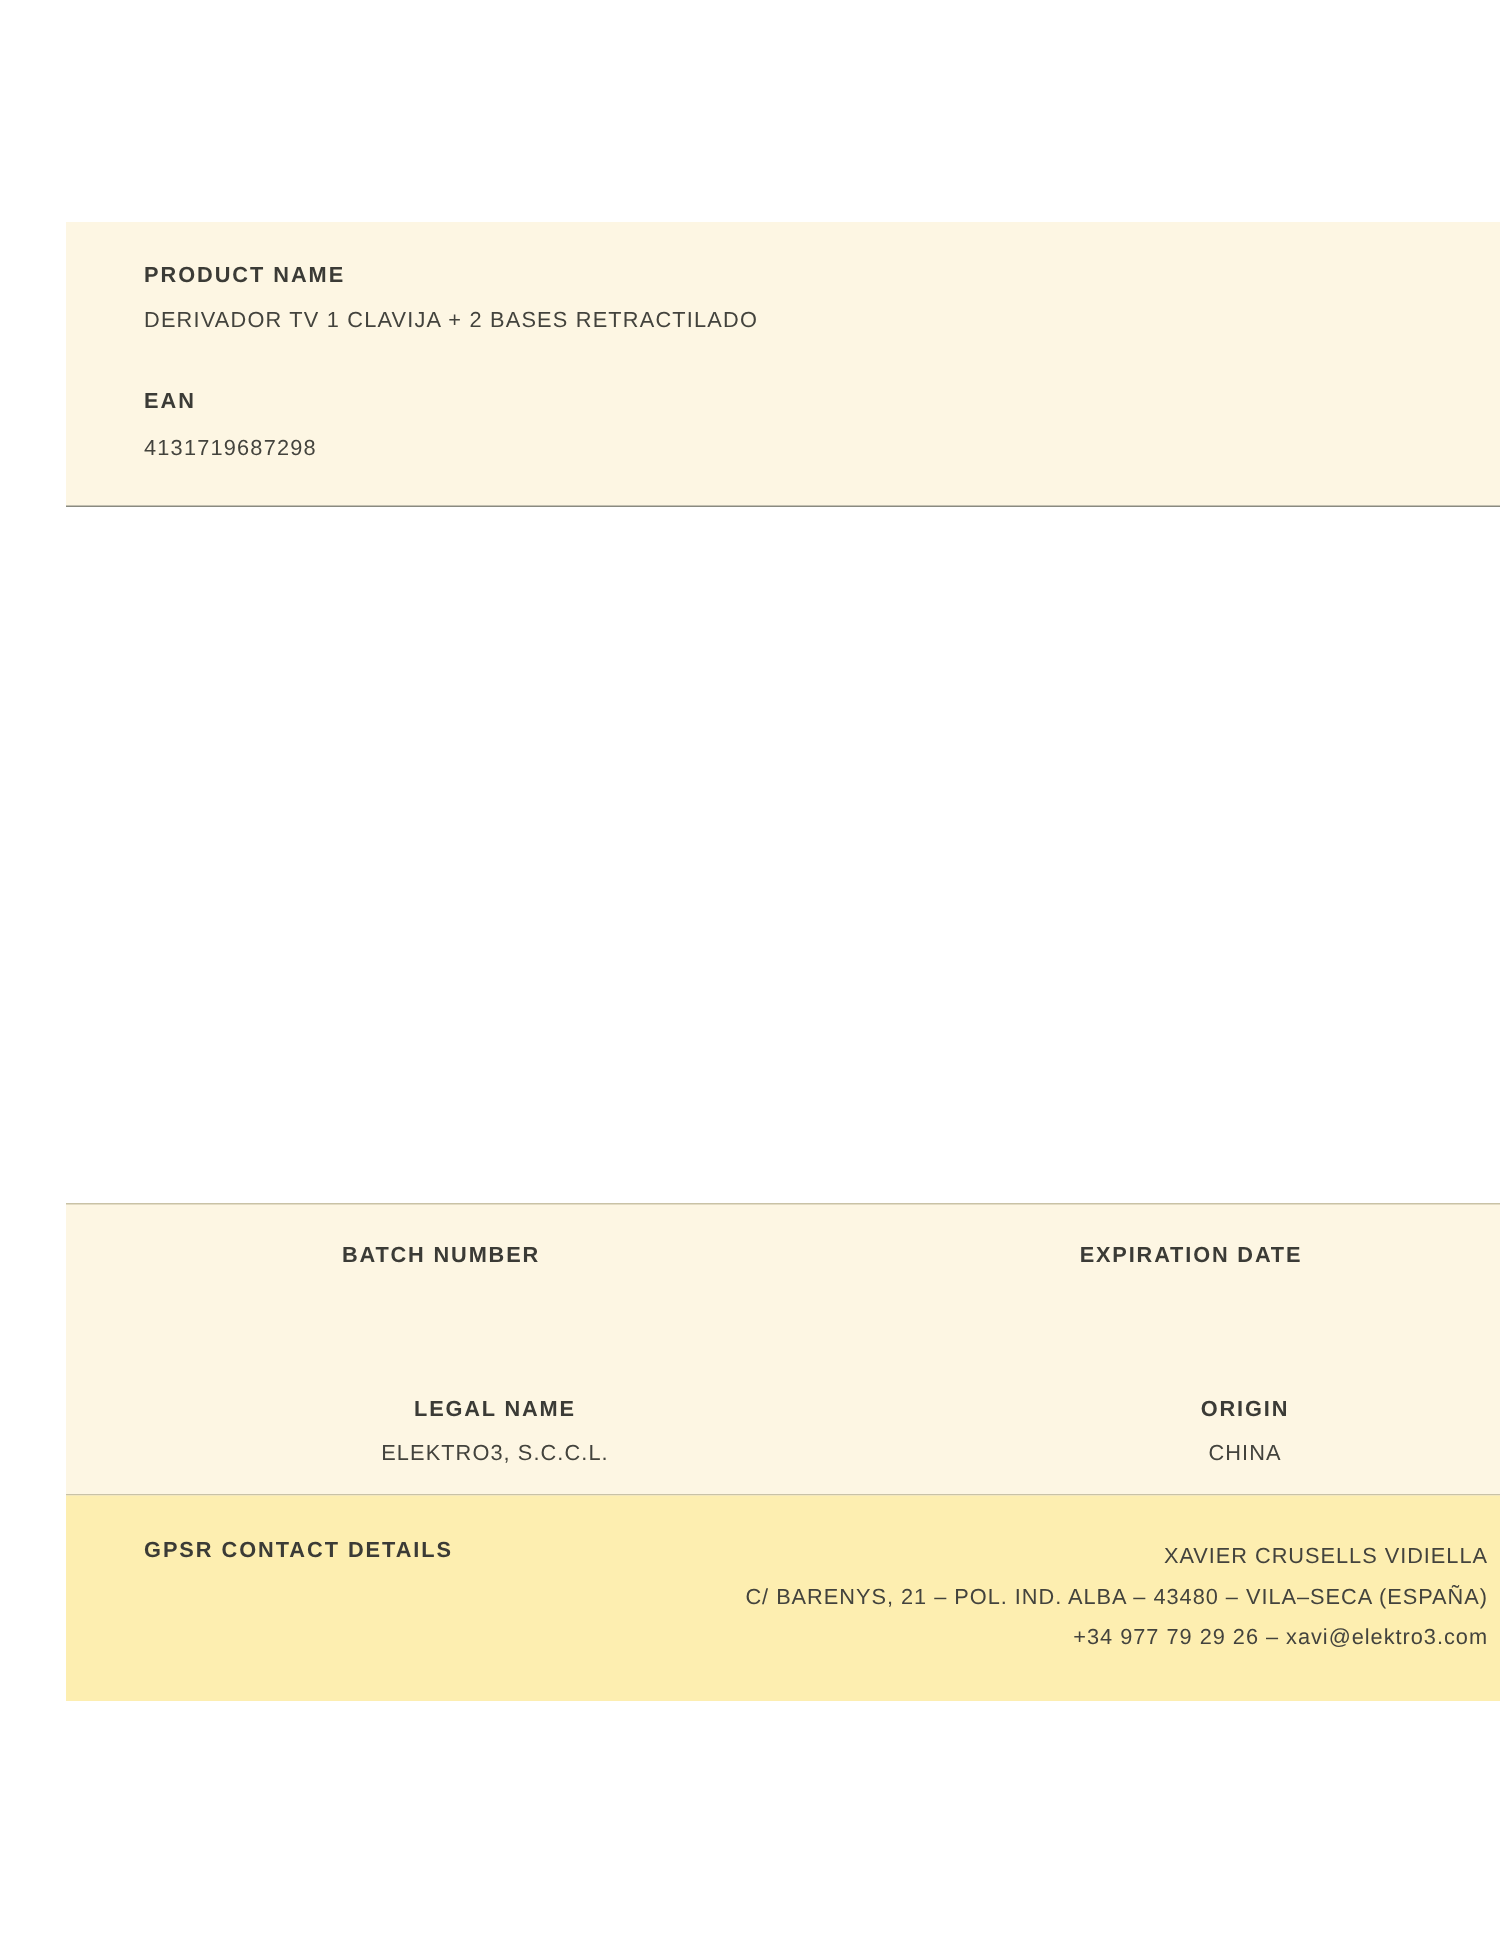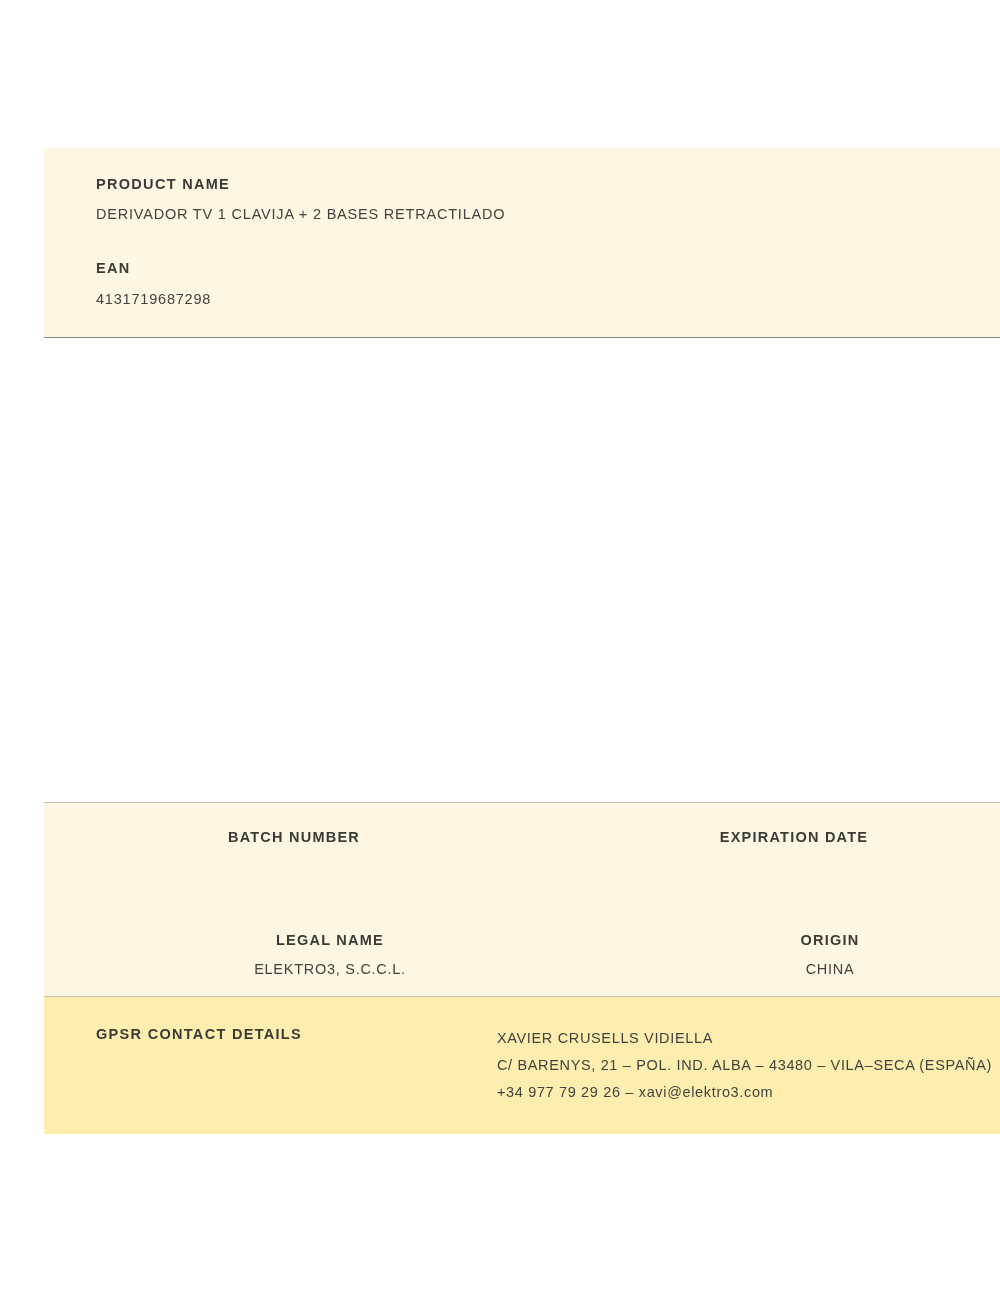--- a/index.html
+++ b/index.html
@@ -114,20 +114,21 @@
   .gpsr-label {
     font-size: 14.5px;
     font-weight: bold;
     letter-spacing: 0.09em;
     text-transform: uppercase;
     color: #3b3b36;
     white-space: nowrap;
     padding-top: 1px;
   }
   .gpsr-lines {
+    text-align: right;
     font-size: 14.5px;
     letter-spacing: 0.045em;
     color: #43433d;
     line-height: 1.85;
   }
   .gpsr-lines div { white-space: nowrap; }
 
   
   .bottom-blank {
     background: #ffffff;

